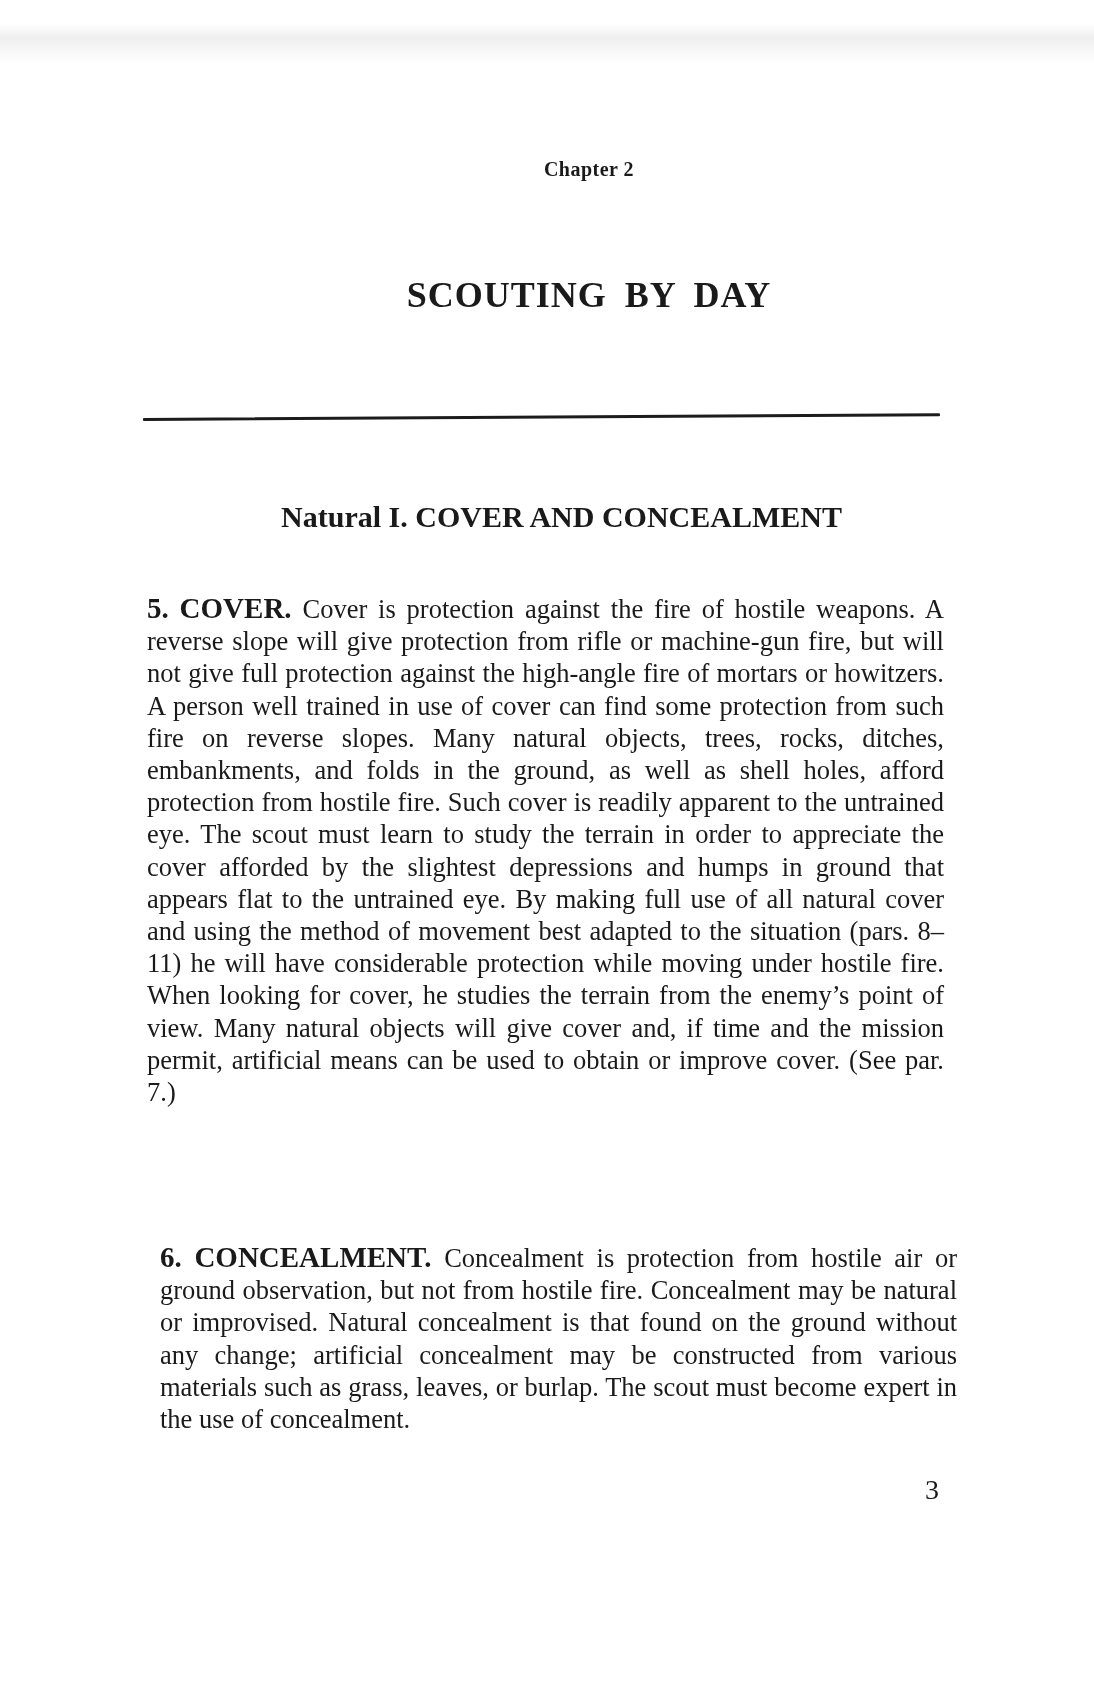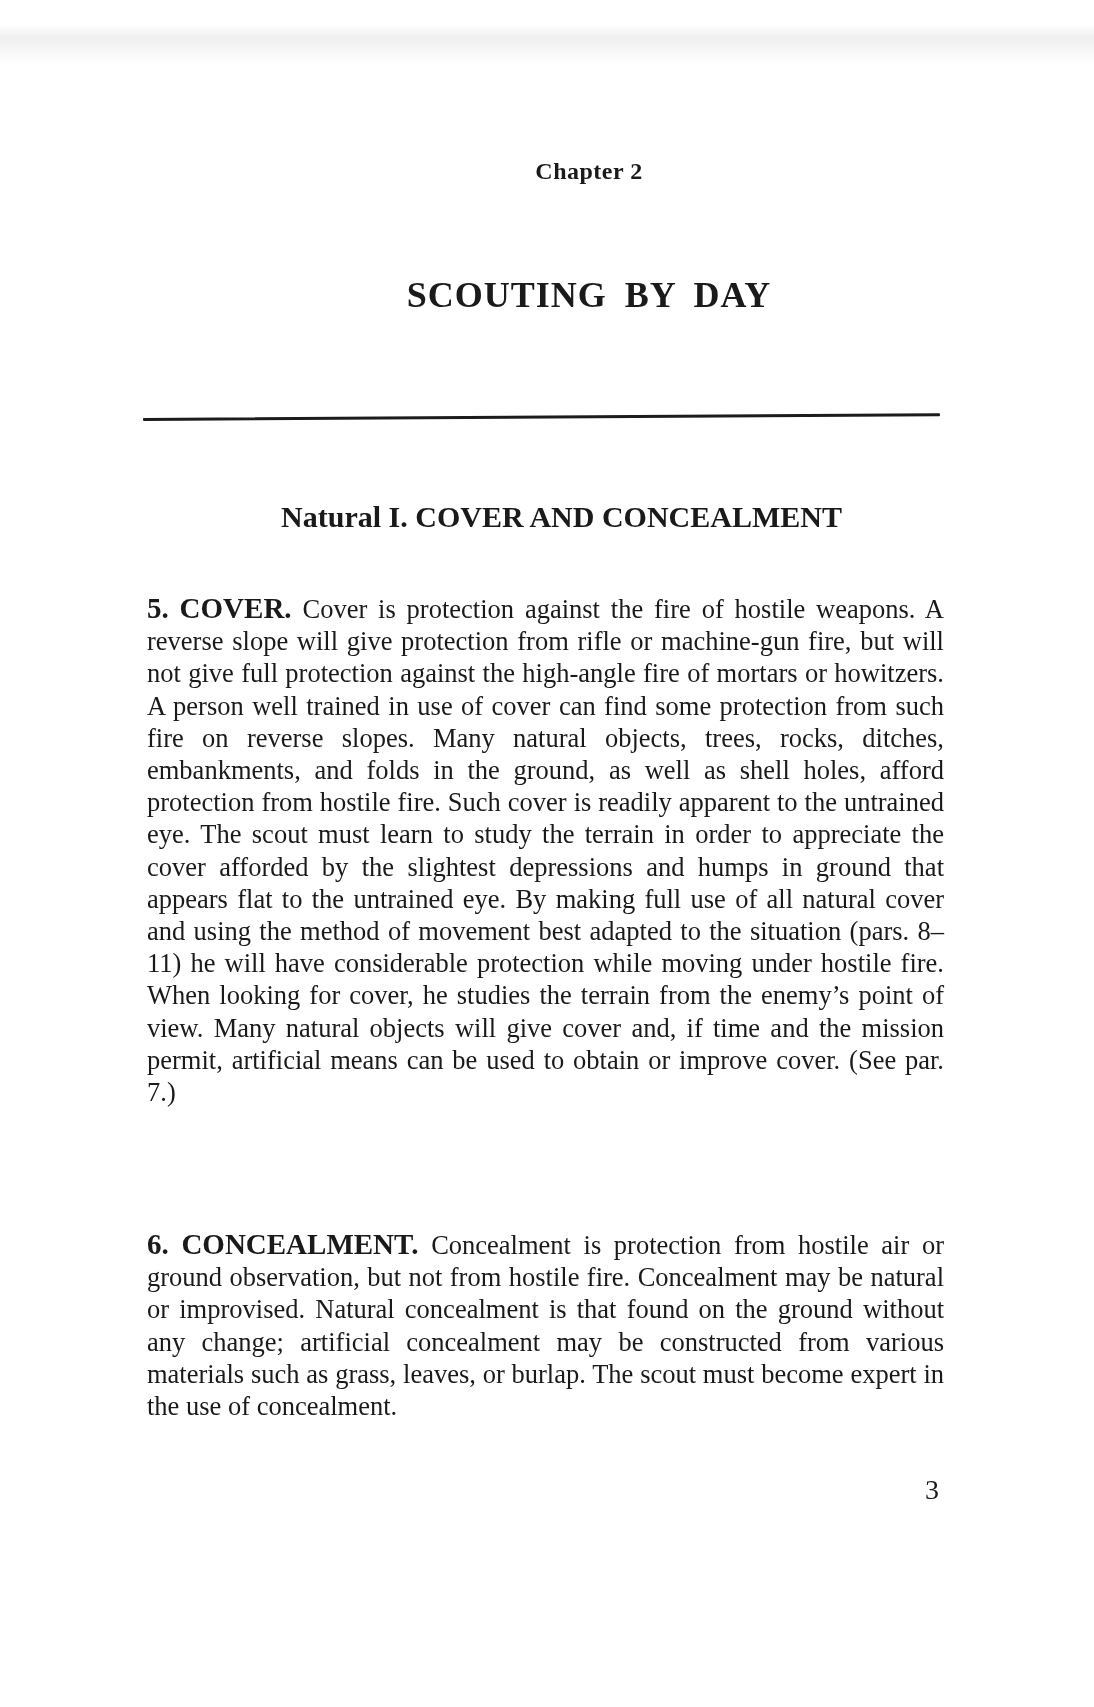--- a/index.html
+++ b/index.html
@@ -26,21 +26,21 @@
     left: 143px;
     top: 0;
     width: 797px;
   }
   .chapter-label {
     position: absolute;
     top: 158px;
     left: 0; width: 797px;
     text-align: center;
     font-weight: bold;
-    font-size: 24px;
+    font-size: 20px;
     letter-spacing: 0.5px;
     padding-left: 95px;
     box-sizing: border-box;
   }
   .chapter-title {
     position: absolute;
     top: 274px;
     left: 0; width: 797px;
     text-align: center;
     font-weight: bold;
@@ -108,20 +108,20 @@
   <div class="chapter-title">SCOUTING BY DAY</div>
   <div class="rule"></div>
   <div class="section-heading">Natural I. COVER AND CONCEALMENT</div>
 
   <p class="para para-5" style="margin:4px;">
     <span class="para-num">5.</span>
     <span class="para-head">COVER.</span>
     <span>Cover is protection against the fire of hostile weapons. A reverse slope will give protection from rifle or machine-gun fire, but will not give full protection against the high-angle fire of mortars or howitzers. A person well trained in use of cover can find some protection from such fire on reverse slopes. Many natural objects, trees, rocks, ditches, embankments, and folds in the ground, as well as shell holes, afford protection from hostile fire. Such cover is readily apparent to the untrained eye. The scout must learn to study the terrain in order to appreciate the cover afforded by the slightest depressions and humps in ground that appears flat to the untrained eye. By making full use of all natural cover and using the method of movement best adapted to the situation (pars. 8–11) he will have con­siderable protection while moving under hostile fire. When looking for cover, he studies the terrain from the enemy’s point of view. Many natural objects will give cover and, if time and the mission permit, artificial means can be used to obtain or improve cover. (See par. 7.)</span>
   </p>
 
-  <p class="para para-6" style="margin:4px;font-family:Liberation Serif, serif;">
+  <p class="para para-6" style="margin:17px;font-family:Liberation Serif, serif;">
     <span class="para-num">6.</span>
     <span class="para-head">CONCEALMENT.</span>
     <span>Concealment is protection from hos­tile air or ground observation, but not from hostile fire. Concealment may be natural or improvised. Natural con­cealment is that found on the ground without any change; artificial concealment may be constructed from various materials such as grass, leaves, or burlap. The scout must become expert in the use of concealment.</span>
   </p>
 </div>
 
 <div class="page-number">3</div>
 
 </body></html>

